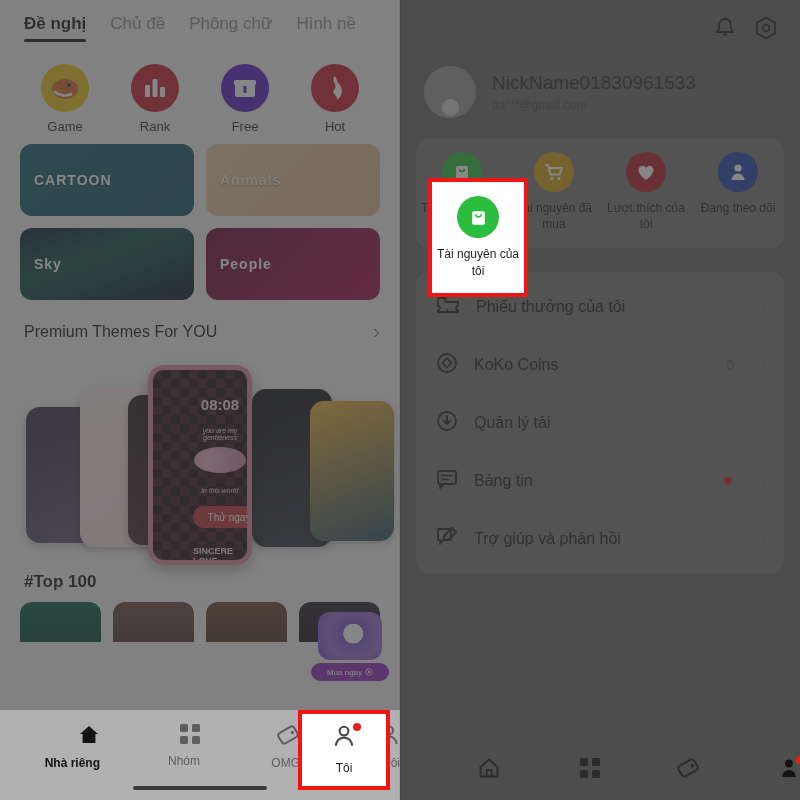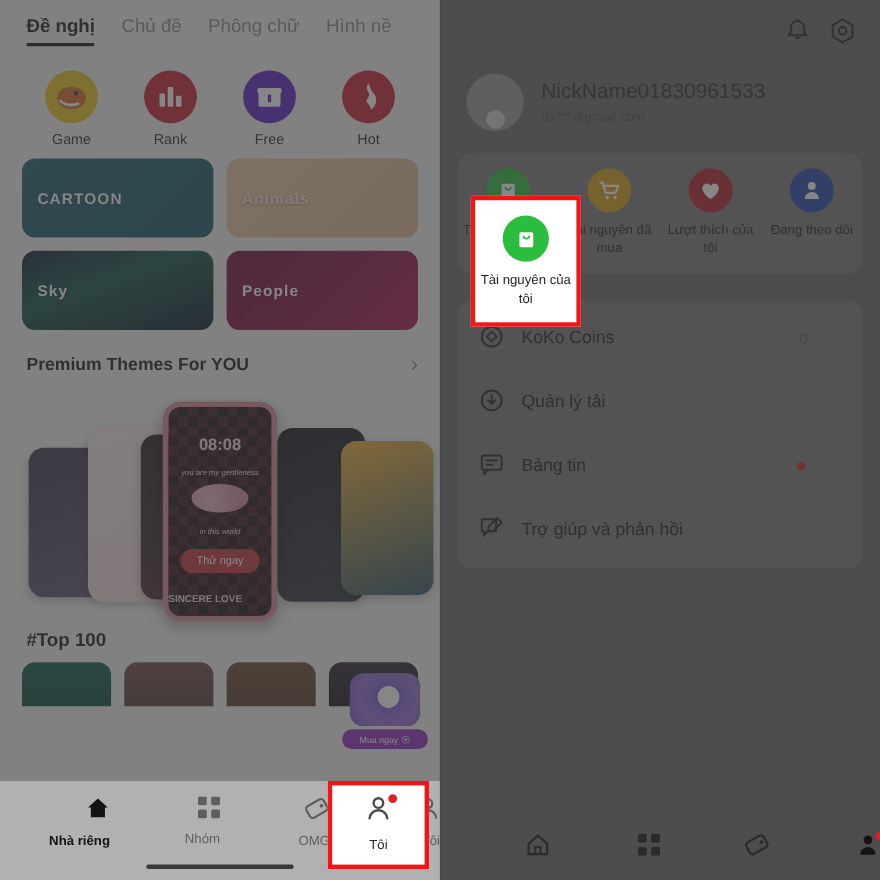--- a/index.html
+++ b/index.html
@@ -40,35 +40,35 @@
   .cards2 { padding: 10px 20px 0 20px; display: grid; grid-template-columns: 1fr 1fr; gap: 12px; }
   .tcard { height: 72px; border-radius: 12px; position: relative; overflow: hidden; display: flex; align-items: center; }
   .tcard .tname { font-size: 14px; font-weight: bold; color: #fff; margin-left: 14px; letter-spacing: 1px; text-shadow: 0 1px 2px rgba(0,0,0,.35); z-index: 2; }
   .tcard.cartoon { background: linear-gradient(135deg,#1d6173,#17596d); }
   .tcard.animals { background: linear-gradient(135deg,#e8c9a6,#dcb894); }
   .tcard.animals .tname { color: #f3e7da; }
   .tcard.sky { background: linear-gradient(160deg,#0d2438 0%,#14544a 40%,#0a1c2c 100%); }
   .tcard.people { background: linear-gradient(135deg,#6d0f3a,#a51551); }
 
   .sec-head { display: flex; align-items: center; justify-content: space-between; padding: 20px 20px 4px 24px; }
-  .sec-title { font-size: 16px; font-weight: bold; color: #1b1b1b; }
+  .sec-title { font-size: 16px; font-weight: normal; color: #1b1b1b; }
   .chev-g { color: #8a8a8a; font-size: 20px; }
 
   .collage { position: relative; height: 215px; margin-top: 4px; }
   .ph { position: absolute; border-radius: 14px; overflow: hidden; box-shadow: 0 3px 9px rgba(0,0,0,.22); }
   .ph.p1 { width: 74px; height: 136px; left: 26px;  top: 56px; background: linear-gradient(160deg,#3e3550,#5d5472); }
   .ph.p2 { width: 86px; height: 160px; left: 80px;  top: 36px; background: linear-gradient(160deg,#f6e9ea,#efd9dc); }
   .ph.p3 { width: 80px; height: 150px; left: 128px; top: 44px; background: linear-gradient(160deg,#2b2026,#483038); }
   .ph.p5 { width: 80px; height: 158px; left: 252px; top: 38px; background: linear-gradient(160deg,#181a22,#343744); }
   .ph.p6 { width: 84px; height: 140px; left: 310px; top: 50px; background: linear-gradient(160deg,#f0b23c,#2e5668); }
   .ph.center {
     width: 104px; height: 200px; left: 148px; top: 14px;
     border-radius: 16px; border: 5px solid #d9899c;
     background: repeating-conic-gradient(#241018 0% 25%, #3c1c26 0% 50%) 0 0/18px 18px;
-    box-shadow: 0 5px 14px rgba(0,0,0,.3); z-index: 5;
+    box-shadow: 0 5px 14px rgba(0,0,0,.3); z-index: 5; padding-left: 40px;
   }
   .ph.center .ctime { color: #f0dfe4; font-size: 15px; text-align: center; margin-top: 26px; font-weight: bold; }
   .ph.center .cline { color: #f0dfe4; font-size: 7px; text-align: center; margin-top: 14px; font-style: italic; }
   .ph.center .bow { width: 52px; height: 26px; margin: 6px auto 0; border-radius: 50%;
     background: radial-gradient(circle at 30% 50%, #e9b7cc, #c77f9e); }
   .ph.center .cbtn { margin: 12px auto 0; width: 72px; height: 22px; border-radius: 11px;
     background: #c0353c; color: #fff; font-size: 10px; display: flex; align-items: center; justify-content: center; }
   .clk { font-size: 9px; color: #e7dde2; text-align: left; padding-top: 18px; font-weight: bold; }
 
   .promo { position: absolute; right: 8px; top: 612px; width: 84px; z-index: 40; }
@@ -369,20 +369,30 @@
               </svg>
           </div>
           <div class="glabel">Đang theo dõi</div>
         </div>
       </div>
     </div>
 
     <div class="menu">
       <div class="mrow">
         <span>
+          <svg width="24" height="20" viewBox="0 0 24 20">
+              <path d="M2 3 h8 l-1.5 2 1.5 2 h12 v4 a2 2 0 0 0 0 4 v2 H10 l1.5-2 L10 17 H2 v-2 a2 2 0 0 0 0-4Z" fill="none" stroke="#222" stroke-width="1.8" stroke-linejoin="round"></path>
+            </svg>
+        </span>
+        <span class="mlabel">Phiếu thưởng của tôi</span>
+        <span class="mval"></span>
+        <span class="mchev">›</span>
+      </div>
+      <div class="mrow">
+        <span>
           <svg width="22" height="22" viewBox="0 0 22 22">
               <circle cx="11" cy="11" r="9" fill="none" stroke="#222" stroke-width="1.8"></circle>
               <rect x="7.8" y="7.8" width="6.4" height="6.4" transform="rotate(45 11 11)" fill="none" stroke="#222" stroke-width="1.6"></rect>
             </svg>
         </span>
         <span class="mlabel">KoKo Coins</span>
         <span class="mval">0</span>
         <span class="mchev">›</span>
       </div>
       <div class="mrow">

